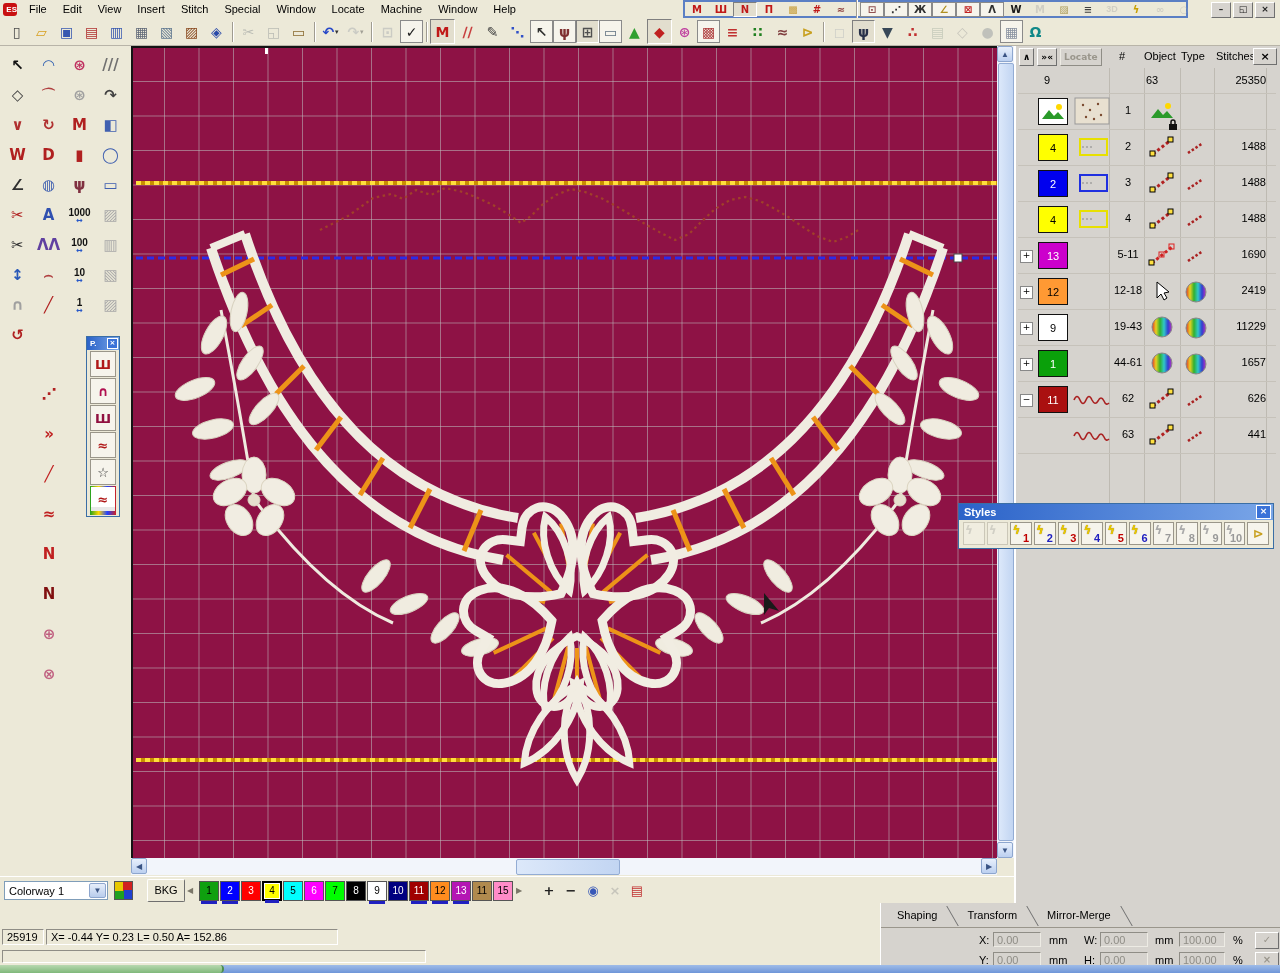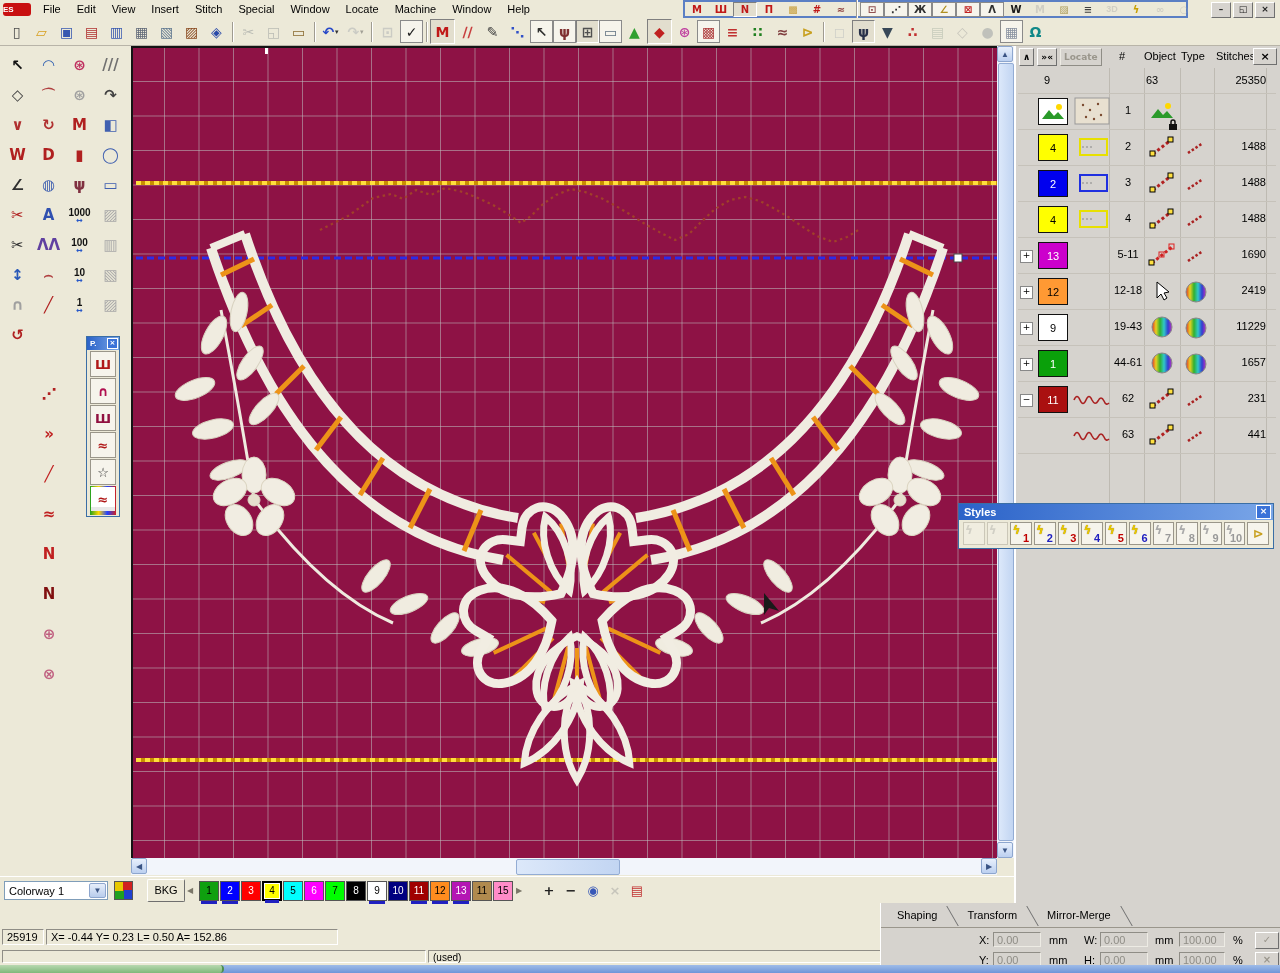--- a/index.html
+++ b/index.html
@@ -2,22 +2,22 @@
 <html><head>
 <meta charset="utf-8">
 <style>
   html,body{margin:0;padding:0;}
   body{width:1280px;height:973px;position:relative;overflow:hidden;
        background:#ECE9D8;font-family:"Liberation Sans",sans-serif;
        -webkit-font-smoothing:none;}
   .abs{position:absolute;}
   
   #menubar{left:0;top:0;width:1280px;height:18px;background:#ECE9D8;display:flex;align-items:center;}
-  #app-logo{width:28px;height:13px;margin:0 4px 0 3px;background:#C81010;color:#fff;
-            font:bold 8px "Liberation Sans",sans-serif;text-align:left;line-height:13px;border-radius:3px;}
+  #app-logo{width:14px;height:13px;margin:0 4px 0 3px;background:#C81010;color:#fff;
+            font:bold 8px "Liberation Sans",sans-serif;text-align:right;line-height:13px;border-radius:3px;}
   .menu-item{font-size:11px;padding:2px 8px;color:#000;}
   
   #stitchbar{left:683px;top:0;width:505px;height:18px;border:2px solid #5B7FC4;background:#ECE9D8;
              display:flex;align-items:center;box-sizing:border-box;}
   #stitchbar .tbtn{width:22px;height:13px;font-size:10px;}
   
   #wincontrols{right:5px;top:2px;display:flex;gap:2px;}
   .winbtn{width:18px;height:14px;background:#D6D3CE;border:1px solid;border-color:#fff #6F6F6F #6F6F6F #fff;
           font:bold 9px "DejaVu Sans",sans-serif;text-align:center;line-height:13px;color:#222;}
   
@@ -914,21 +914,21 @@
               <line x1="5" y1="19" x2="23" y2="5" stroke="#B22222" stroke-width="3" stroke-dasharray="3 2.5"></line>
               <rect x="2" y="16" width="5" height="5" fill="#FFE040" stroke="#000"></rect>
               <rect x="20" y="2" width="5" height="5" fill="#FFE040" stroke="#000"></rect>
             </svg>
           </div>
           <div class="ptype">
             <svg width="20" height="16">
               <line x1="2" y1="13" x2="17" y2="3" stroke="#A22" stroke-width="2.5" stroke-dasharray="2.5 2"></line>
             </svg>
           </div>
-          <div class="pst">231</div>
+          <div class="pst">626</div>
         </div>
         <div class="prow" style="top: 349px;">
           <div class="thumb">
             <svg width="40" height="18">
               <path d="M2,10 q3,-7 6,0 q3,7 6,0 q3,-7 6,0 q3,6 6,1 q3,-6 6,0 q2,5 5,2" fill="none" stroke="#A22" stroke-width="1.6"></path>
             </svg>
           </div>
           <div class="pnum">63</div>
           <div class="pobj">
             <svg width="28" height="24">
@@ -1050,21 +1050,20 @@
       </div>
     </div>
 </div>
 
 <div id="statusbar" class="abs">
   <div class="scell" style="left:2px;width:42px">25919</div>
   <div class="scell" style="left:46px;width:292px">X=  -0.44 Y=   0.23 L=   0.50 A= 152.86</div>
 </div>
 <div id="statusrow2" class="abs">
   <div class="scell" style="left:2px;width:424px;height:13px;top:1px"></div>
-  <div class="scell" style="left:428px;width:582px;height:13px;top:1px;font-size:10px">(used)</div>
 </div>
 
 <div id="props" class="abs">
   <div id="tabs">
     <div class="tab"><span>Shaping</span><span class="slant"></span></div>
     <div class="tab"><span>Transform</span><span class="slant"></span></div>
     <div class="tab"><span>Mirror-Merge</span><span class="slant"></span></div>
   </div>
   <div id="fieldrows">
     <span class="flabel" style="left:98px;top:6px">X:</span>

